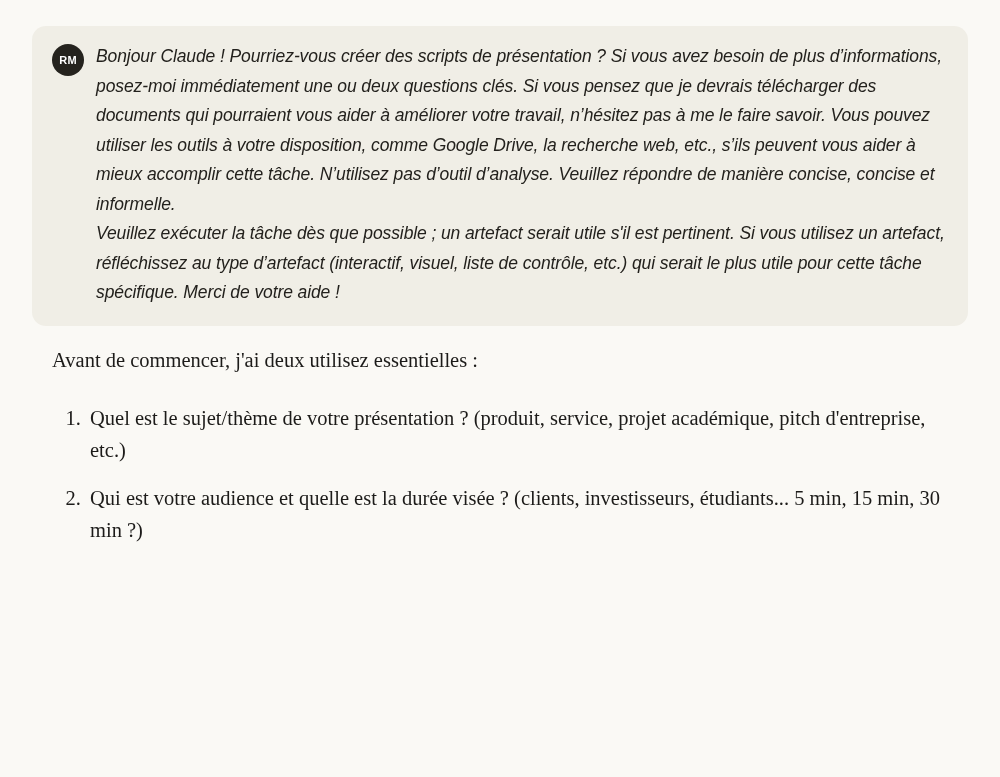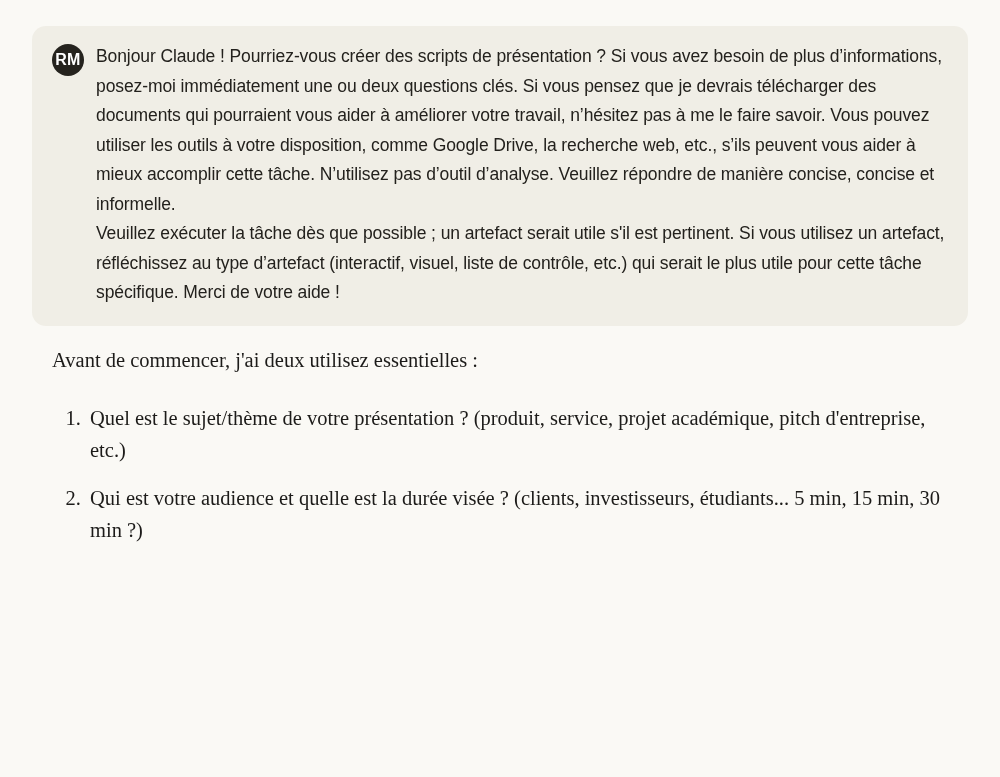--- a/index.html
+++ b/index.html
@@ -28,38 +28,39 @@
     align-items: flex-start;
     gap: 12px;
   }
   .avatar {
     flex: 0 0 auto;
     width: 32px;
     height: 32px;
     border-radius: 50%;
     background: #25231e;
     color: #ffffff;
-    font-size: 16px;
+    font-size: 11px;
     font-weight: bold;
     letter-spacing: 0.2px;
     display: flex;
     align-items: center;
     justify-content: center;
     margin-top: 2px;
     font-family: "Liberation Sans", sans-serif;
   }
   .user-text {
     font-family: "Liberation Sans", sans-serif;
     font-size: 17.5px;
     line-height: 29.5px;
     color: #23211d;
     letter-spacing: -0.1px;
   }
   .user-text p {
     margin: 0;
+    font-style: italic;
   }
 
   
   .assistant {
     padding: 18px 20px 0 20px;
     font-family: "Liberation Serif", serif;
     font-size: 20.5px;
     line-height: 32px;
     color: #1c1b19;
   }

